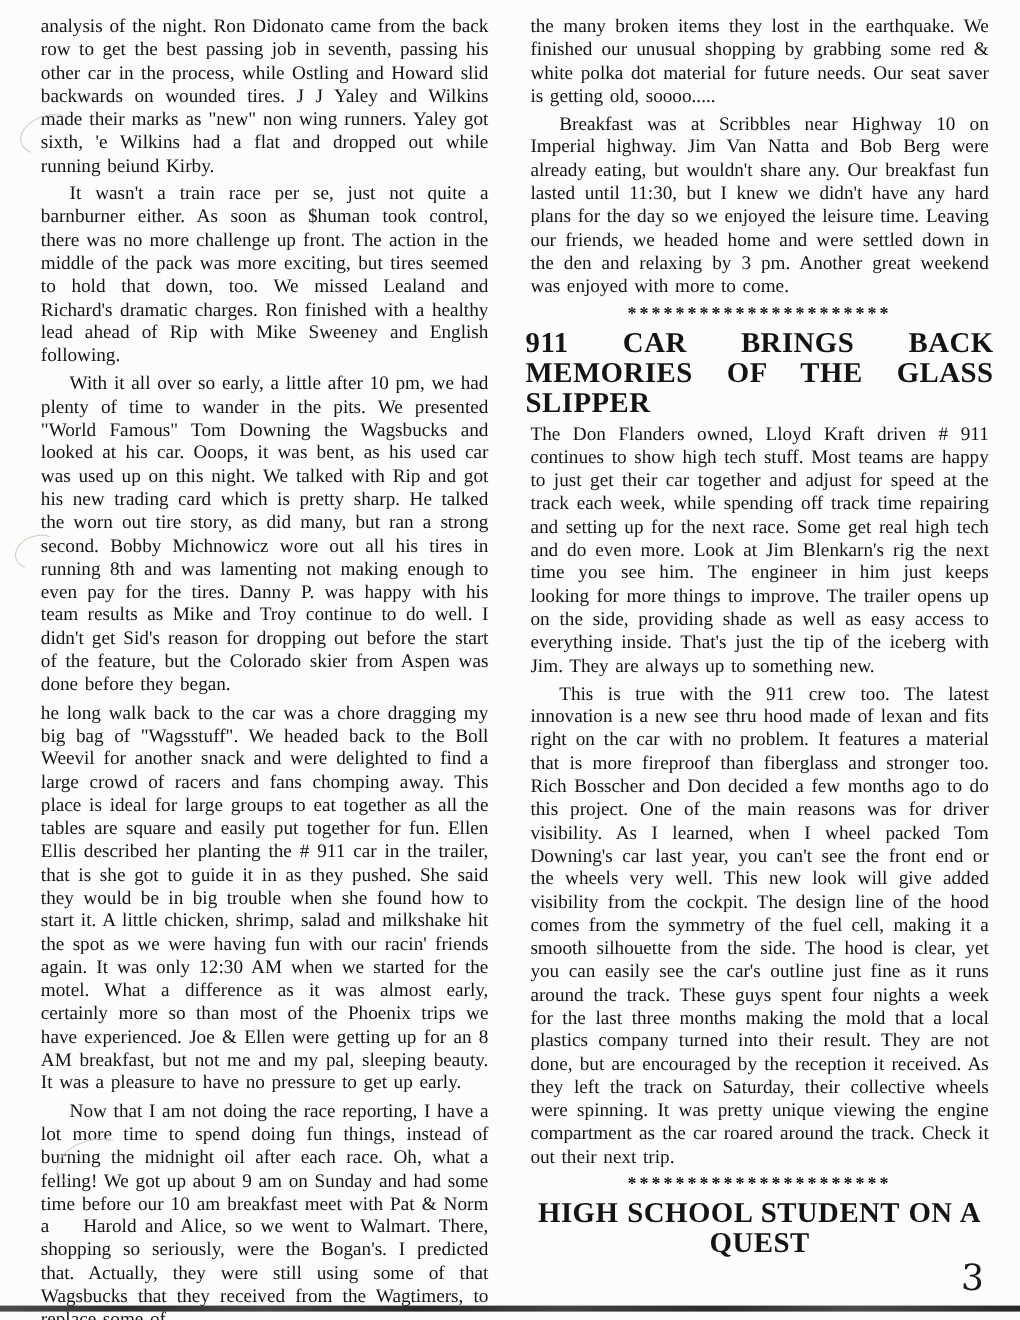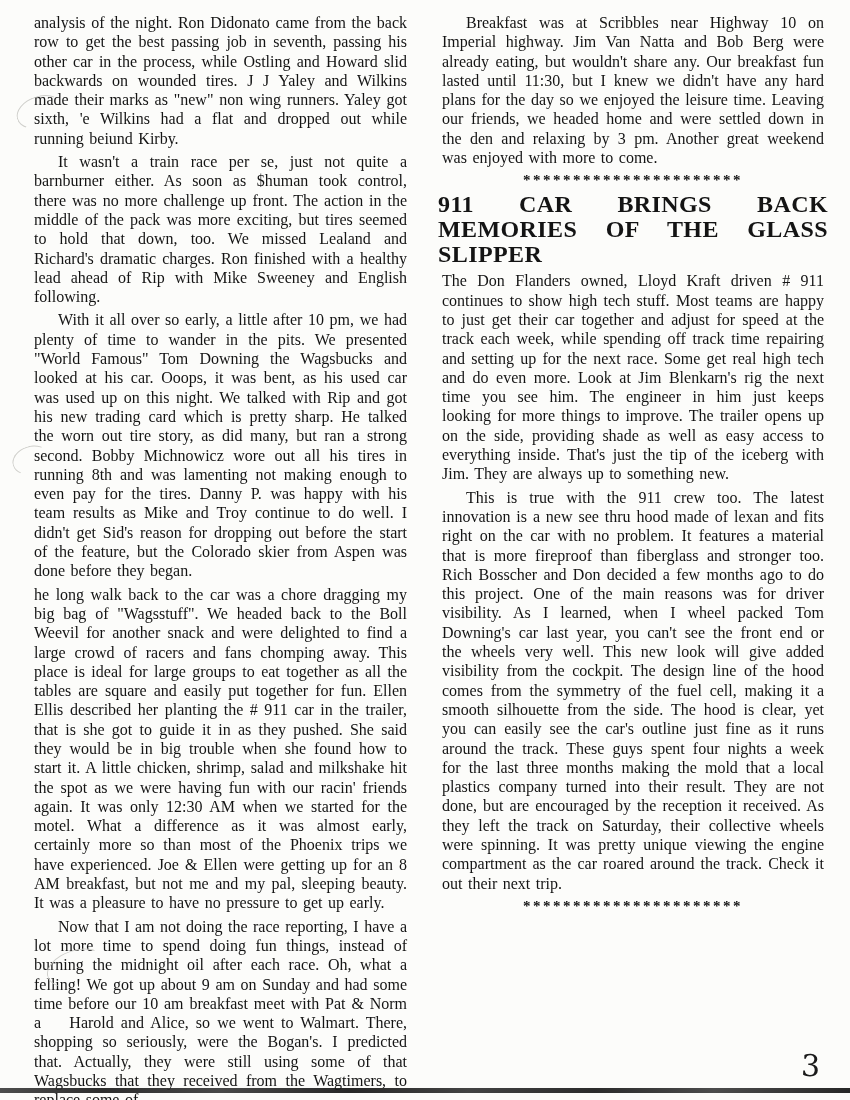--- a/index.html
+++ b/index.html
@@ -86,26 +86,28 @@
 <div class="page">
   <div class="columns">
     <div class="col col-left">
         <p><span>analysis of the night. Ron Didonato came from the back row to get the best passing job in seventh, passing his other car in the process, while Ostling and Howard slid backwards on wounded tires. J J Yaley and Wilkins made their marks as "new" non wing runners. Yaley got sixth, 'e Wilkins had a flat and dropped out while running beiund Kirby.</span></p>
         <p class="indent"><span>It wasn't a train race per se, just not quite a barnburner either. As soon as $human took control, there was no more challenge up front. The action in the middle of the pack was more exciting, but tires seemed to hold that down, too. We missed Lealand and Richard's dramatic charges. Ron finished with a healthy lead ahead of Rip with Mike Sweeney and English following.</span></p>
         <p class="indent"><span>With it all over so early, a little after 10 pm, we had plenty of time to wander in the pits. We presented "World Famous" Tom Downing the Wagsbucks and looked at his car. Ooops, it was bent, as his used car was used up on this night. We talked with Rip and got his new trading card which is pretty sharp. He talked the worn out tire story, as did many, but ran a strong second. Bobby Michnowicz wore out all his tires in running 8th and was lamenting not making enough to even pay for the tires. Danny P. was happy with his team results as Mike and Troy continue to do well. I didn't get Sid's reason for dropping out before the start of the feature, but the Colorado skier from Aspen was done before they began.</span></p>
         <p><span>he long walk back to the car was a chore dragging my big bag of "Wagsstuff". We headed back to the Boll Weevil for another snack and were delighted to find a large crowd of racers and fans chomping away. This place is ideal for large groups to eat together as all the tables are square and easily put together for fun. </span><b>Ellen Ellis</b><span> described her planting the # 911 car in the trailer, that is she got to guide it in as they pushed. She said they would be in big trouble when she found how to start it. A little chicken, shrimp, salad and milkshake hit the spot as we were having fun with our racin' friends again. It was only 12:30 AM when we started for the motel. What a difference as it was almost early, certainly more so than most of the Phoenix trips we have experienced. </span><b>Joe &amp; Ellen</b><span> were getting up for an 8 AM breakfast, but not me and my pal, sleeping beauty. It was a pleasure to have no pressure to get up early.</span></p>
         <p class="indent"><span>Now that I am not doing the race reporting, I have a lot more time to spend doing fun things, instead of burning the midnight oil after each race. Oh, what a felling! We got up about 9 am on Sunday and had some time before our 10 am breakfast meet with </span><b>Pat &amp; Norm a&nbsp;&nbsp;&nbsp;&nbsp;Harold and Alice,</b><span> so we went to Walmart. There, shopping so seriously, were the Bogan's. I predicted that. Actually, they were still using some of that Wagsbucks that they received from the Wagtimers, to replace some of</span></p>
       </div>
     <div class="col col-right">
+        <p><span>the many broken items they lost in the earthquake. We finished our unusual shopping by grabbing some red &amp; white polka dot material for future needs. Our seat saver is getting old, soooo.....</span></p>
         <p class="indent"><span>Breakfast was at Scribbles near Highway 10 on Imperial highway. </span><b>Jim Van Natta</b><span> and </span><b>Bob Berg</b><span> were already eating, but wouldn't share any. Our breakfast fun lasted until 11:30, but I knew we didn't have any hard plans for the day so we enjoyed the leisure time. Leaving our friends, we headed home and were settled down in the den and relaxing by 3 pm. Another great weekend was enjoyed with more to come.</span></p>
         <div class="separator"><span>**********************</span></div>
         <h2><span>911 CAR BRINGS BACK MEMORIES OF THE GLASS SLIPPER</span></h2>
         <p><span>The Don Flanders owned, Lloyd Kraft driven # 911 continues to show high tech stuff. Most teams are happy to just get their car together and adjust for speed at the track each week, while spending off track time repairing and setting up for the next race. Some get real high tech and do even more. Look at Jim Blenkarn's rig the next time you see him. The engineer in him just keeps looking for more things to improve. The trailer opens up on the side, providing shade as well as easy access to everything inside. That's just the tip of the iceberg with Jim. They are always up to something new.</span></p>
         <p class="indent"><span>This is true with the 911 crew too. The latest innovation is a new see thru hood made of lexan and fits right on the car with no problem. It features a material that is more fireproof than fiberglass and stronger too. Rich Bosscher and Don decided a few months ago to do this project. One of the main reasons was for driver visibility. As I learned, when I wheel packed Tom Downing's car last year, you can't see the front end or the wheels very well. This new look will give added visibility from the cockpit. The design line of the hood comes from the symmetry of the fuel cell, making it a smooth silhouette from the side. The hood is clear, yet you can easily see the car's outline just fine as it runs around the track. These guys spent four nights a week for the last three months making the mold that a local plastics company turned into their result. They are not done, but are encouraged by the reception it received. As they left the track on Saturday, their collective  wheels were spinning.  It was pretty unique viewing the engine compartment as the car roared around the track. Check it out their next trip.</span></p>
         <div class="separator"><span>**********************</span></div>
+        <h2 class="center"><span>HIGH SCHOOL STUDENT ON A QUEST</span></h2>
       </div>
   </div>
 
   <div class="scan-artifact artifact-1"></div>
   <div class="scan-artifact artifact-2"></div>
   <div class="scan-artifact artifact-3"></div>
 
   <div class="bottom-rule"></div>
   <div class="page-number">3</div>
 </div>

